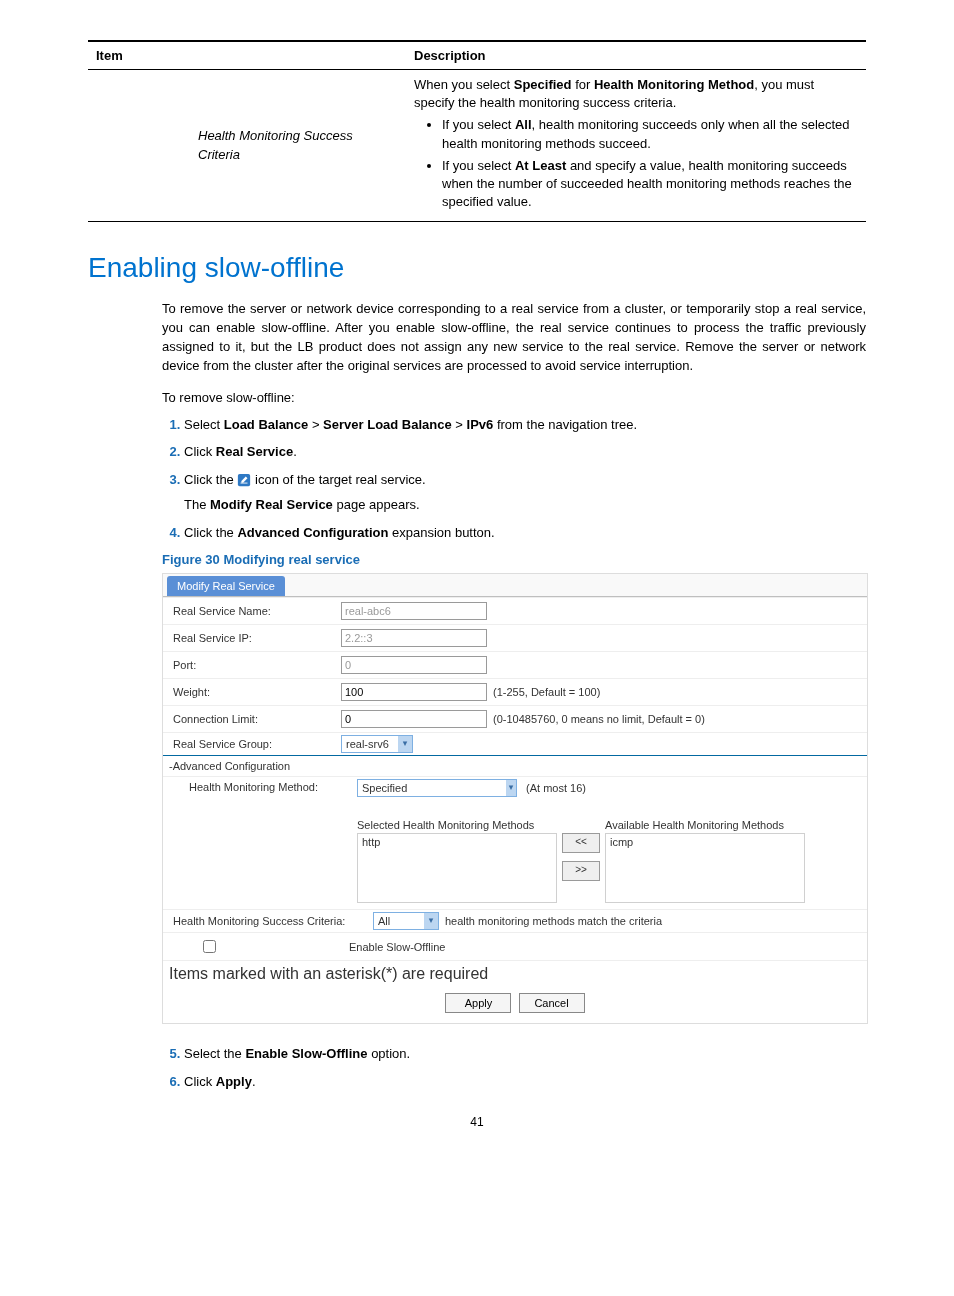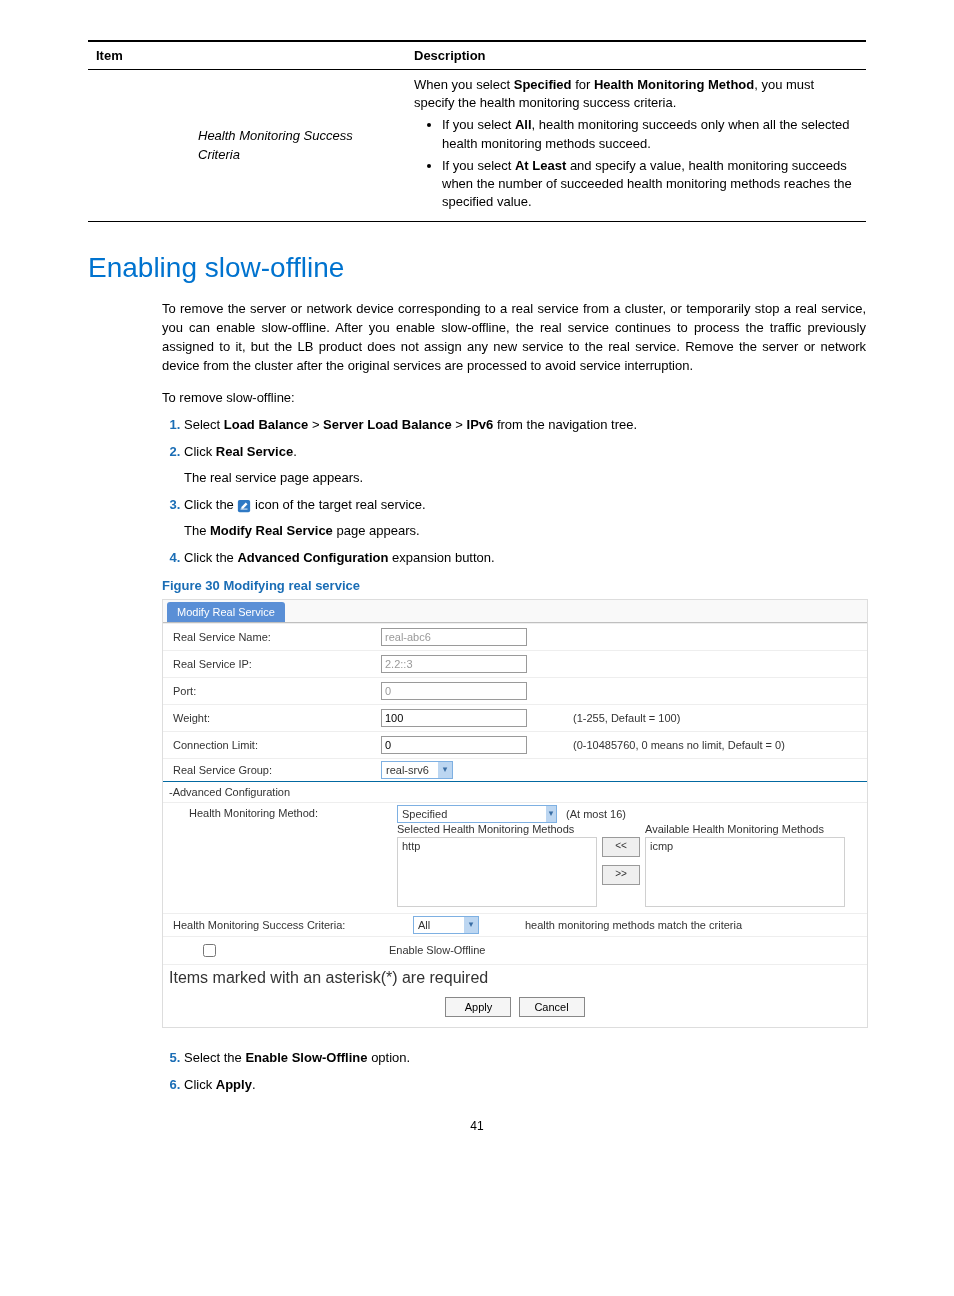--- a/index.html
+++ b/index.html
@@ -94,21 +94,20 @@
     border-top-right-radius: 3px;
     margin-left: 4px;
     position: relative;
     top: 2px;
   }
   .form-row {
     display: flex;
     align-items: center;
     padding: 4px 6px;
     border-top: 1px solid #eee;
-    gap: 40px;
   }
   .form-row:first-of-type { border-top: none; }
   .form-label {
     width: 168px;
     padding-left: 4px;
   }
   .form-label.indent { padding-left: 20px; }
   .form-input {
     width: 138px;
     height: 16px;
@@ -137,20 +136,21 @@
   }
   .section-divider {
     padding: 4px 6px;
     border-top: 1px solid #0369a1;
     font-size: 11px;
   }
   .dual-list {
     display: flex;
     align-items: flex-start;
     padding: 2px 0;
+    margin-top: 22px;
   }
   .list-col { width: 200px; }
   .list-col .list-title { font-size:11px; margin-bottom:2px; }
   .list-box {
     border: 1px solid #d0d0d0;
     height: 64px;
     width: 190px;
     padding: 2px 4px;
     font-size: 11px;
     background: #fff;
@@ -232,21 +232,20 @@
 <p class="body-para">To remove the server or network device corresponding to a real service from a cluster, or temporarily stop a real service, you can enable slow-offline. After you enable slow-offline, the real service continues to process the traffic previously assigned to it, but the LB product does not assign any new service to the real service. Remove the server or network device from the cluster after the original services are processed to avoid service interruption.</p>
 
 <p class="intro-line">To remove slow-offline:</p>
 
 <ol class="steps">
   <li><span class="step-body">
     <span>Select </span><span class="bold">Load Balance</span><span> &gt; </span><span class="bold">Server Load Balance</span><span> &gt; </span><span class="bold">IPv6</span><span> from the navigation tree.</span>
   </span></li>
   <li><span class="step-body">
     <span>Click </span><span class="bold">Real Service</span><span>.</span>
-    <div class="sub">The real service page appears.</div>
   </span></li>
   <li><span class="step-body">
     <span>Click the </span><svg class="edit-icon" viewBox="0 0 16 16">
           <rect x="1" y="1" width="14" height="14" rx="2" fill="#2f79c4"></rect>
           <path d="M5 11 L5 9 L10 4 L12 6 L7 11 Z" fill="#fff"></path>
           <rect x="4" y="11" width="8" height="1" fill="#fff"></rect>
         </svg><span> icon of the target real service.</span>
     <div class="sub"><span>The </span><span class="bold">Modify Real Service</span><span> page appears.</span></div>
   </span></li>
   <li><span class="step-body">

